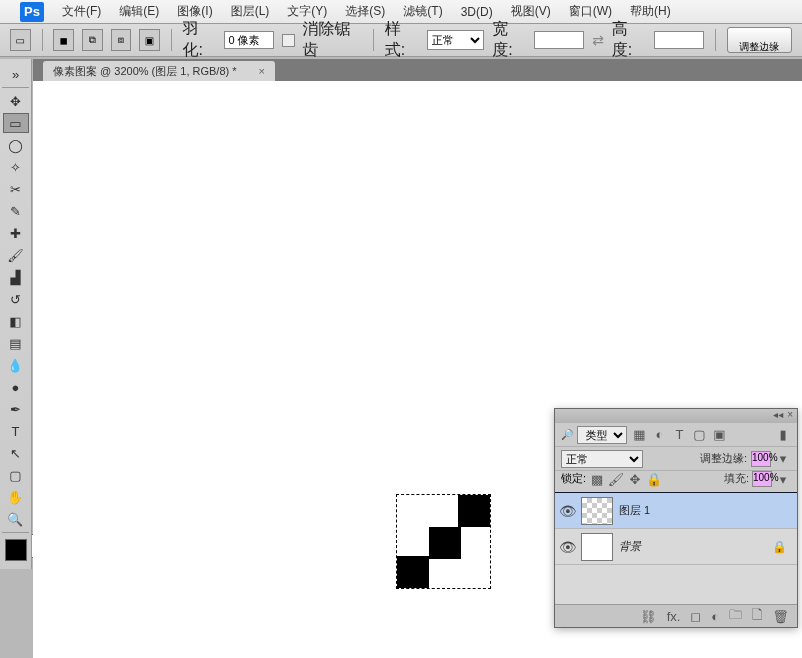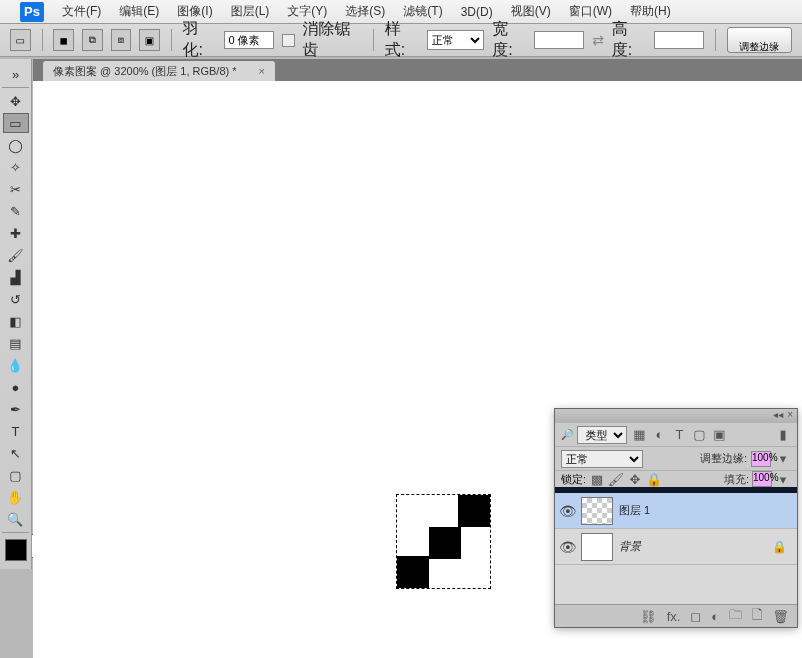--- a/index.html
+++ b/index.html
@@ -45,21 +45,21 @@
   .panel-head { height: 14px; background: linear-gradient(#c6c6c6,#b2b2b2); display:flex; justify-content:flex-end; padding:0 4px; gap:4px; font-size:10px; color:#555; }
   .panel-tabs { height: 20px; background: #8a8a8a; display: flex; border-bottom: 1px solid #666; }
   .ptab { padding: 3px 10px; color: #eee; font-size: 11px; }
   .ptab.active { background: #d2d2d2; color: #222; }
   .panel-row { height: 24px; display: flex; align-items: center; padding: 0 6px; gap: 4px; border-bottom: 1px solid #b0b0b0; background:#cbcbcb; }
   .kind-select { flex: 0 0 auto; padding:1px 3px; border:1px solid #888; background:#eee; font-size:11px;}
   .mini-icon { width:16px; height:16px; display:flex; align-items:center; justify-content:center; color:#555; font-size:13px; }
   .blend-select { width: 82px; height: 18px; border: 1px solid #888; background: #eee; font-size: 11px; }
   .opacity-label { margin-left: auto; font-size:11px; color:#333;}
   .pct-box { width: 20px; height: 16px; border: 1px solid #888; background: #f0abfc; font-size: 10px; text-align: center; }
-  .lock-row { height:22px; display:flex; align-items:center; padding:0 6px; gap:3px; border-bottom:6px solid #0f172a; background:#cbcbcb;}
+  .lock-row { height:22px; display:flex; padding:0 6px; gap:3px; border-bottom:1px solid #0f172a; background:#cbcbcb;}
   .layers-list { background: #d9d9d9; }
   .layer-item { height: 36px; display: flex; align-items: center; padding: 0 4px; gap: 6px; border-bottom: 1px solid #b8b8b8; }
   .layer-item.selected { background: #b9d0f0; }
   .eye { width: 16px; font-size: 14px; color: #444; text-align:center; }
   .thumb { width: 32px; height: 28px; border: 1px solid #777; background: #fff; }
   .thumb.checker { background: repeating-conic-gradient(#ccc 0 25%, #fff 0 50%) 0 0/10px 10px; }
   .layer-name { font-size: 11px; color: #222; }
   .lock-icon { margin-left: auto; color:#666; font-size:12px; padding-right:6px;}
   .layers-spacer { height:40px; background:#d9d9d9; border-bottom:1px solid #999;}
   .panel-foot { height: 22px; display: flex; align-items: center; justify-content: flex-end; gap: 10px; padding: 0 8px; background: #c5c5c5; color: #555; font-size: 13px; }

